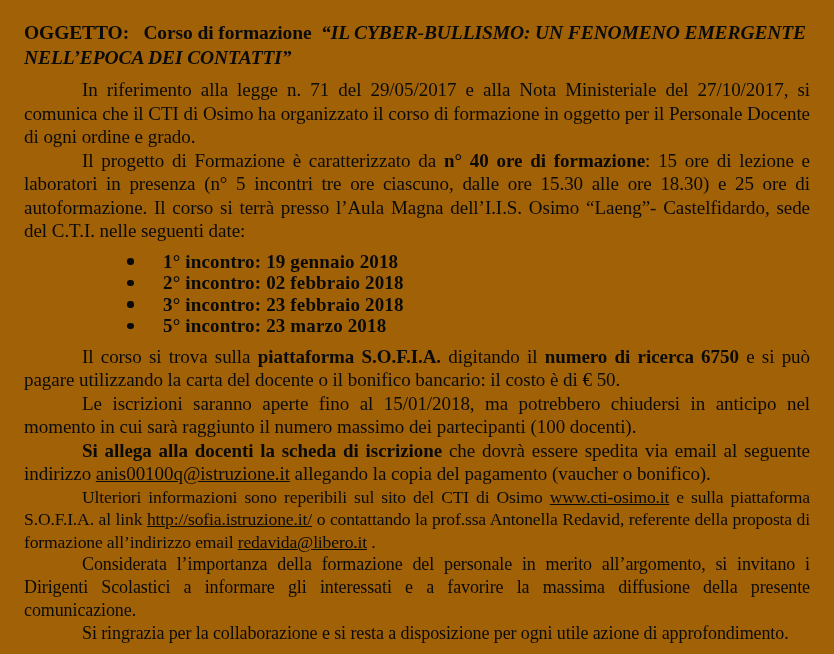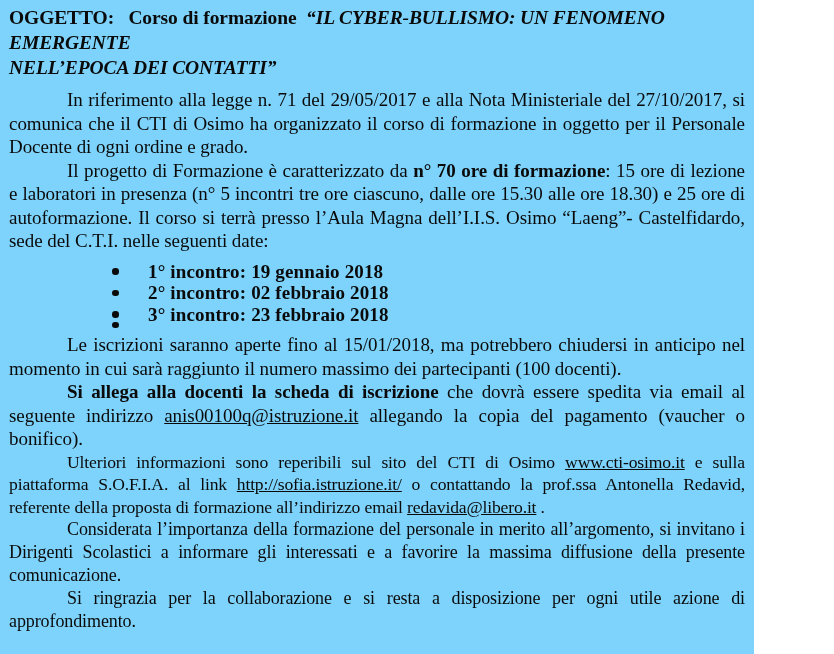--- a/index.html
+++ b/index.html
@@ -10,24 +10,24 @@
   body {
     width: 834px;
     height: 654px;
     overflow: hidden;
     font-family: "Liberation Serif", "DejaVu Serif", serif;
     color: #0a0a0a;
     -webkit-font-smoothing: none;
   }
   .page {
     position: relative;
-    width: 754px;
+    width: 834px;
     height: 654px;
-    background: #7dd3fc;
-    padding: 1px;
+    background: #a16207;
+    padding: 16px;
     box-sizing: border-box;
   }
   .inner {
     padding: 4px 8px 0 8px;
   }
 
   
   .subject {
     font-size: 19.5px;
     line-height: 25px;
@@ -101,29 +101,30 @@
       <span>OGGETTO:</span>
       <span>&nbsp;</span>
       <span>Corso di formazione</span>
       <span>&nbsp;</span><span class="title-italic">“IL CYBER-BULLISMO: UN FENOMENO EMERGENTE</span>
       <br>
       <span class="title-italic">NELL’EPOCA DEI CONTATTI”</span>
     </div>
 
     <p class="para"><span>In riferimento alla legge n. 71 del 29/05/2017 e alla Nota Ministeriale del 27/10/2017, si comunica che il CTI di Osimo ha organizzato il corso di formazione in oggetto per il   Personale Docente di ogni ordine e grado.</span></p>
 
-    <p class="para"><span>Il progetto di Formazione è caratterizzato da </span><b>n° 70 ore di formazione</b><span>: 15 ore di lezione e laboratori  in presenza (n° 5 incontri tre ore ciascuno, dalle ore 15.30 alle ore 18.30) e 25 ore di autoformazione. Il corso si terrà presso l’Aula Magna dell’I.I.S. Osimo “Laeng”- Castelfidardo, sede del C.T.I. nelle seguenti date:</span></p>
+    <p class="para"><span>Il progetto di Formazione è caratterizzato da </span><b>n° 40 ore di formazione</b><span>: 15 ore di lezione e laboratori  in presenza (n° 5 incontri tre ore ciascuno, dalle ore 15.30 alle ore 18.30) e 25 ore di autoformazione. Il corso si terrà presso l’Aula Magna dell’I.I.S. Osimo “Laeng”- Castelfidardo, sede del C.T.I. nelle seguenti date:</span></p>
 
     <ul class="dates">
       <li><span class="bullet"></span><span>1° incontro: 19 gennaio 2018</span></li>
       <li><span class="bullet"></span><span>2° incontro: 02 febbraio 2018</span></li>
       <li><span class="bullet"></span><span>3° incontro: 23 febbraio 2018</span></li>
-      <li><span class="bullet"></span></li>
+      <li><span class="bullet"></span><span>5° incontro: 23 marzo 2018</span></li>
     </ul>
 
+    <p class="para"><span>Il corso si trova sulla </span><b>piattaforma S.O.F.I.A.</b><span> digitando il </span><b>numero di ricerca 6750</b><span> e si può pagare utilizzando la carta del docente o il bonifico bancario: il costo è di € 50.</span></p>
 
     <p class="para"><span>Le iscrizioni saranno aperte fino al 15/01/2018, ma potrebbero chiudersi in anticipo nel momento in cui sarà raggiunto il numero massimo dei partecipanti (100 docenti).</span></p>
 
     <p class="para"><b>Si allega alla docenti la scheda di iscrizione</b><span> che dovrà essere spedita via email al seguente indirizzo </span><a class="link" href="#">anis00100q@istruzione.it</a><span> allegando la copia del pagamento (vaucher o bonifico).</span></p>
 
     <p class="para tight"><span> Ulteriori informazioni sono reperibili sul sito del CTI di Osimo </span><a class="link" href="#">www.cti-osimo.it</a><span>  e sulla piattaforma S.O.F.I.A. al link </span><a class="link" href="#">http://sofia.istruzione.it/</a><span> o contattando la prof.ssa Antonella Redavid, referente della proposta di formazione all’indirizzo email </span><a class="link" href="#">redavida@libero.it</a><span> .</span></p>
 
     <p class="para tight2"><span>Considerata l’importanza della formazione del personale in merito all’argomento, si invitano i Dirigenti Scolastici a informare gli interessati e a favorire la massima diffusione della presente comunicazione.</span></p>
 
     <p class="para tight2"><span>Si ringrazia per la collaborazione e si resta a disposizione per ogni utile azione di approfondimento.</span></p>

